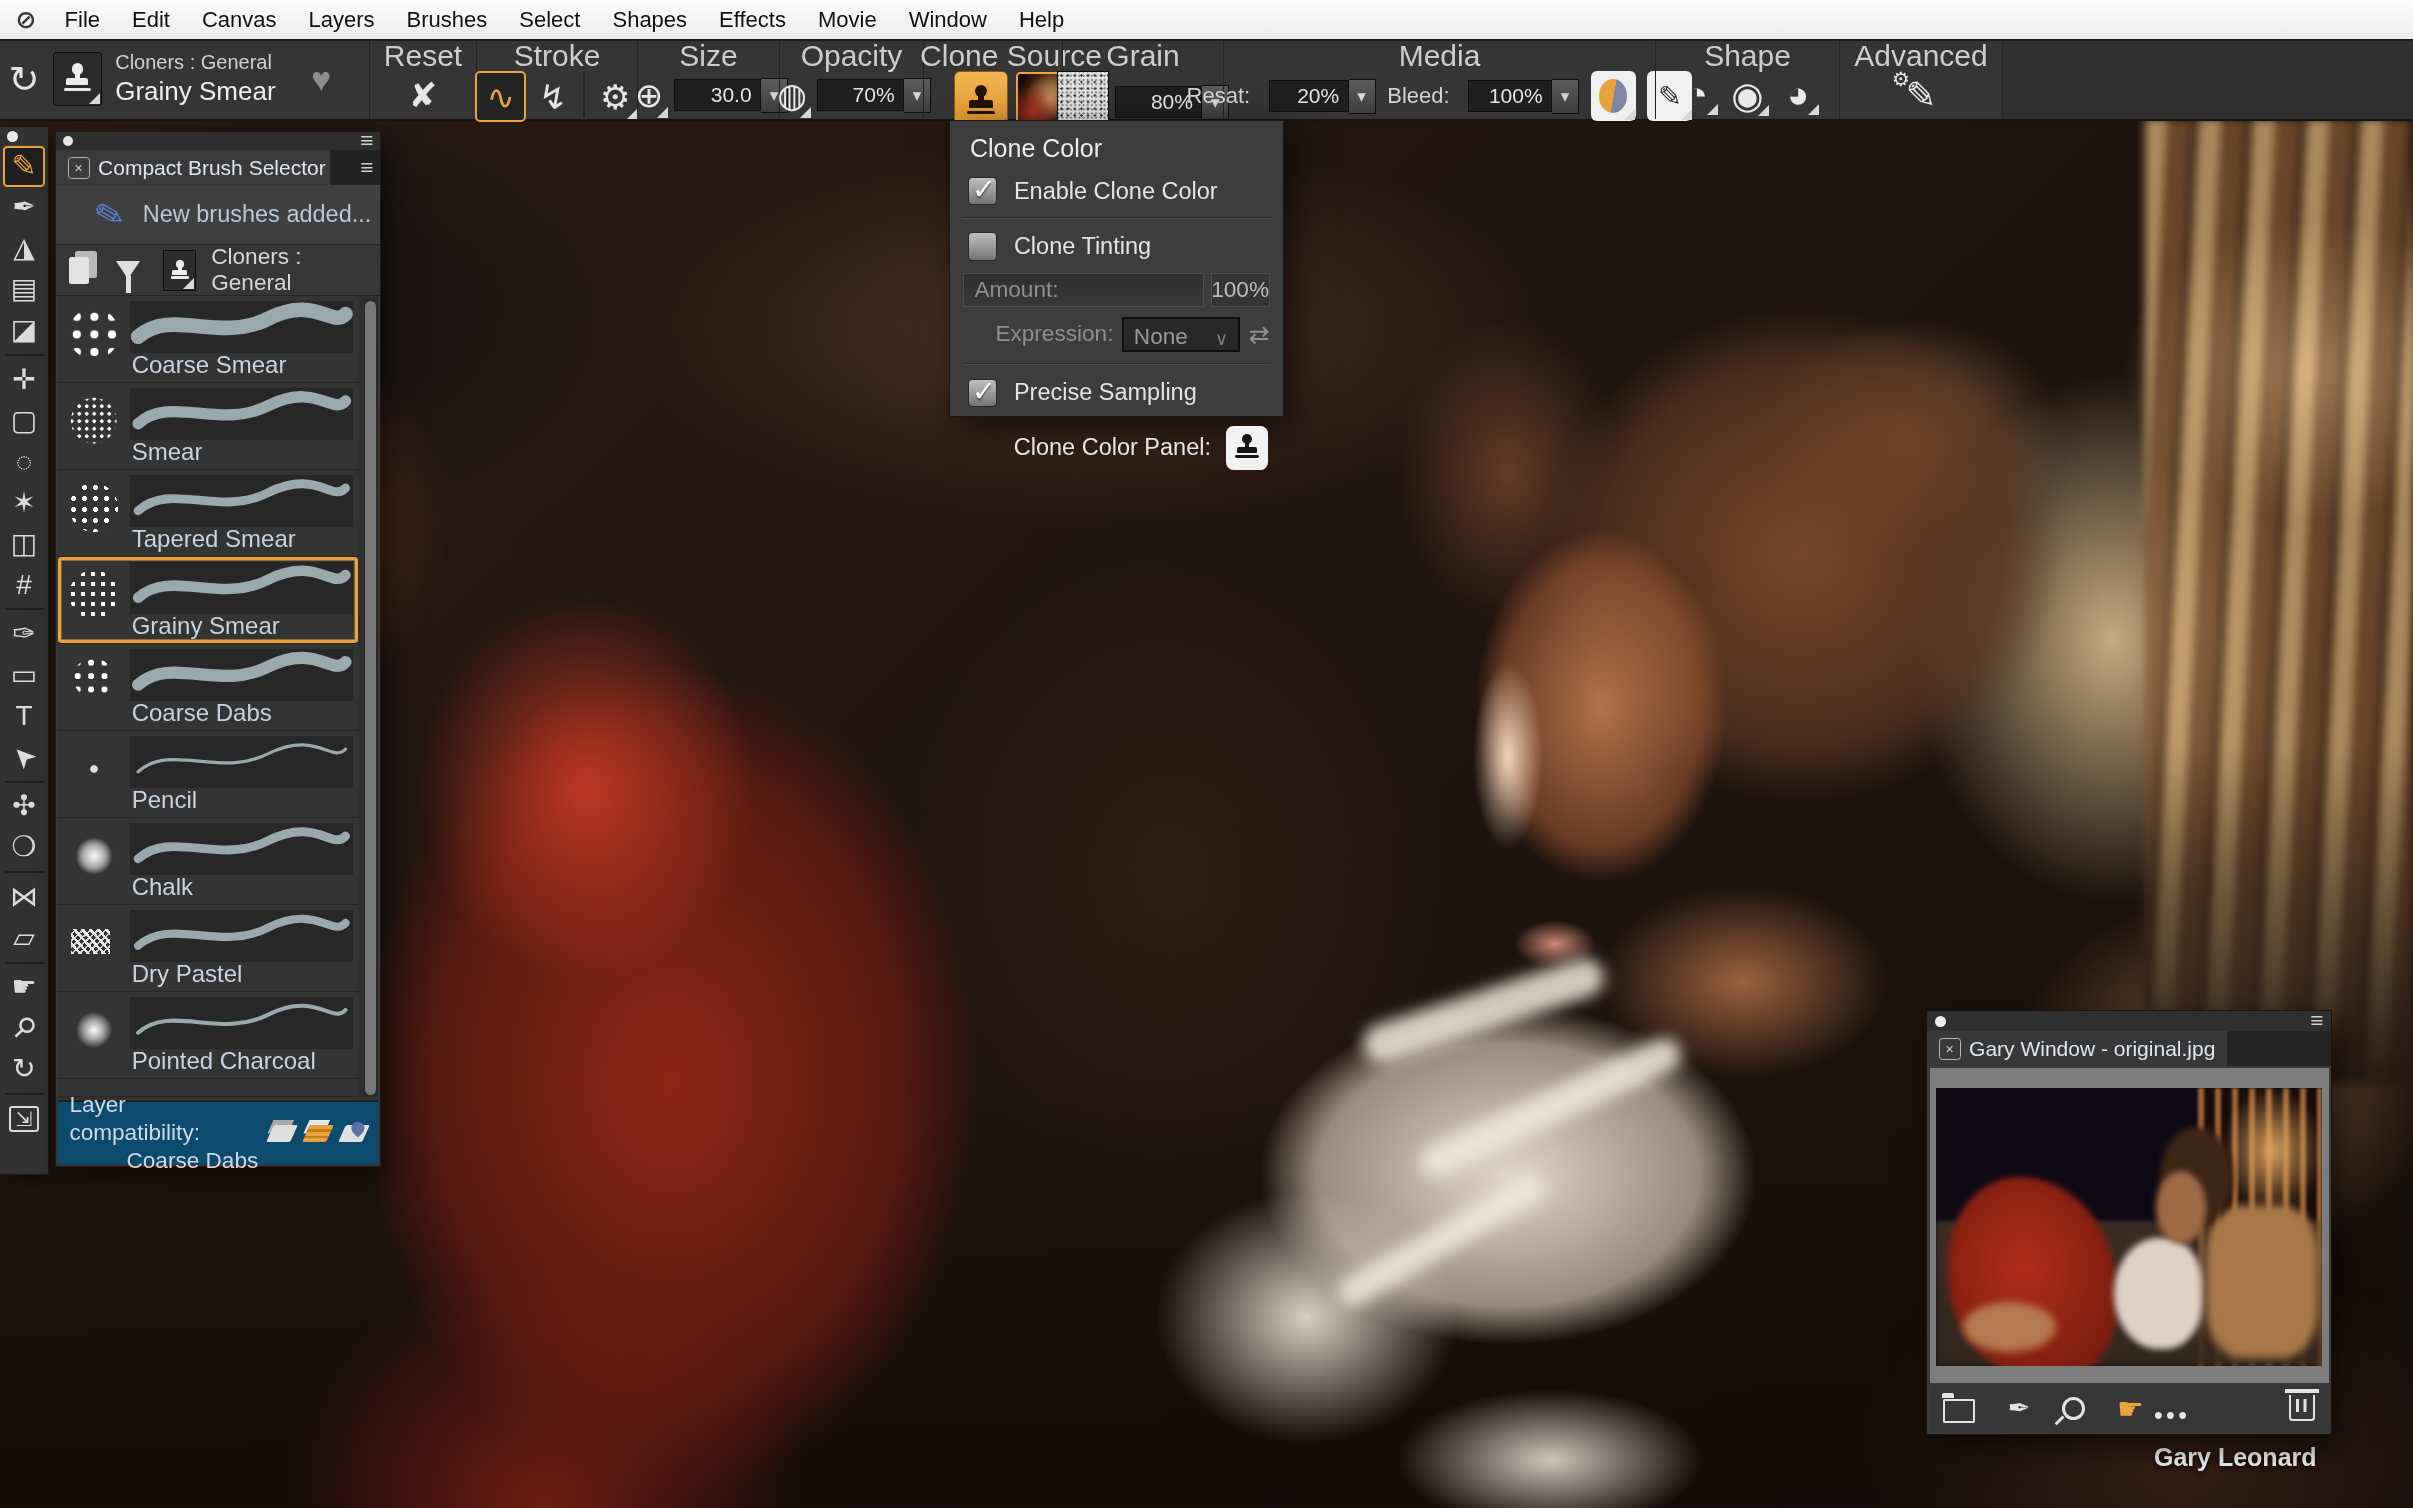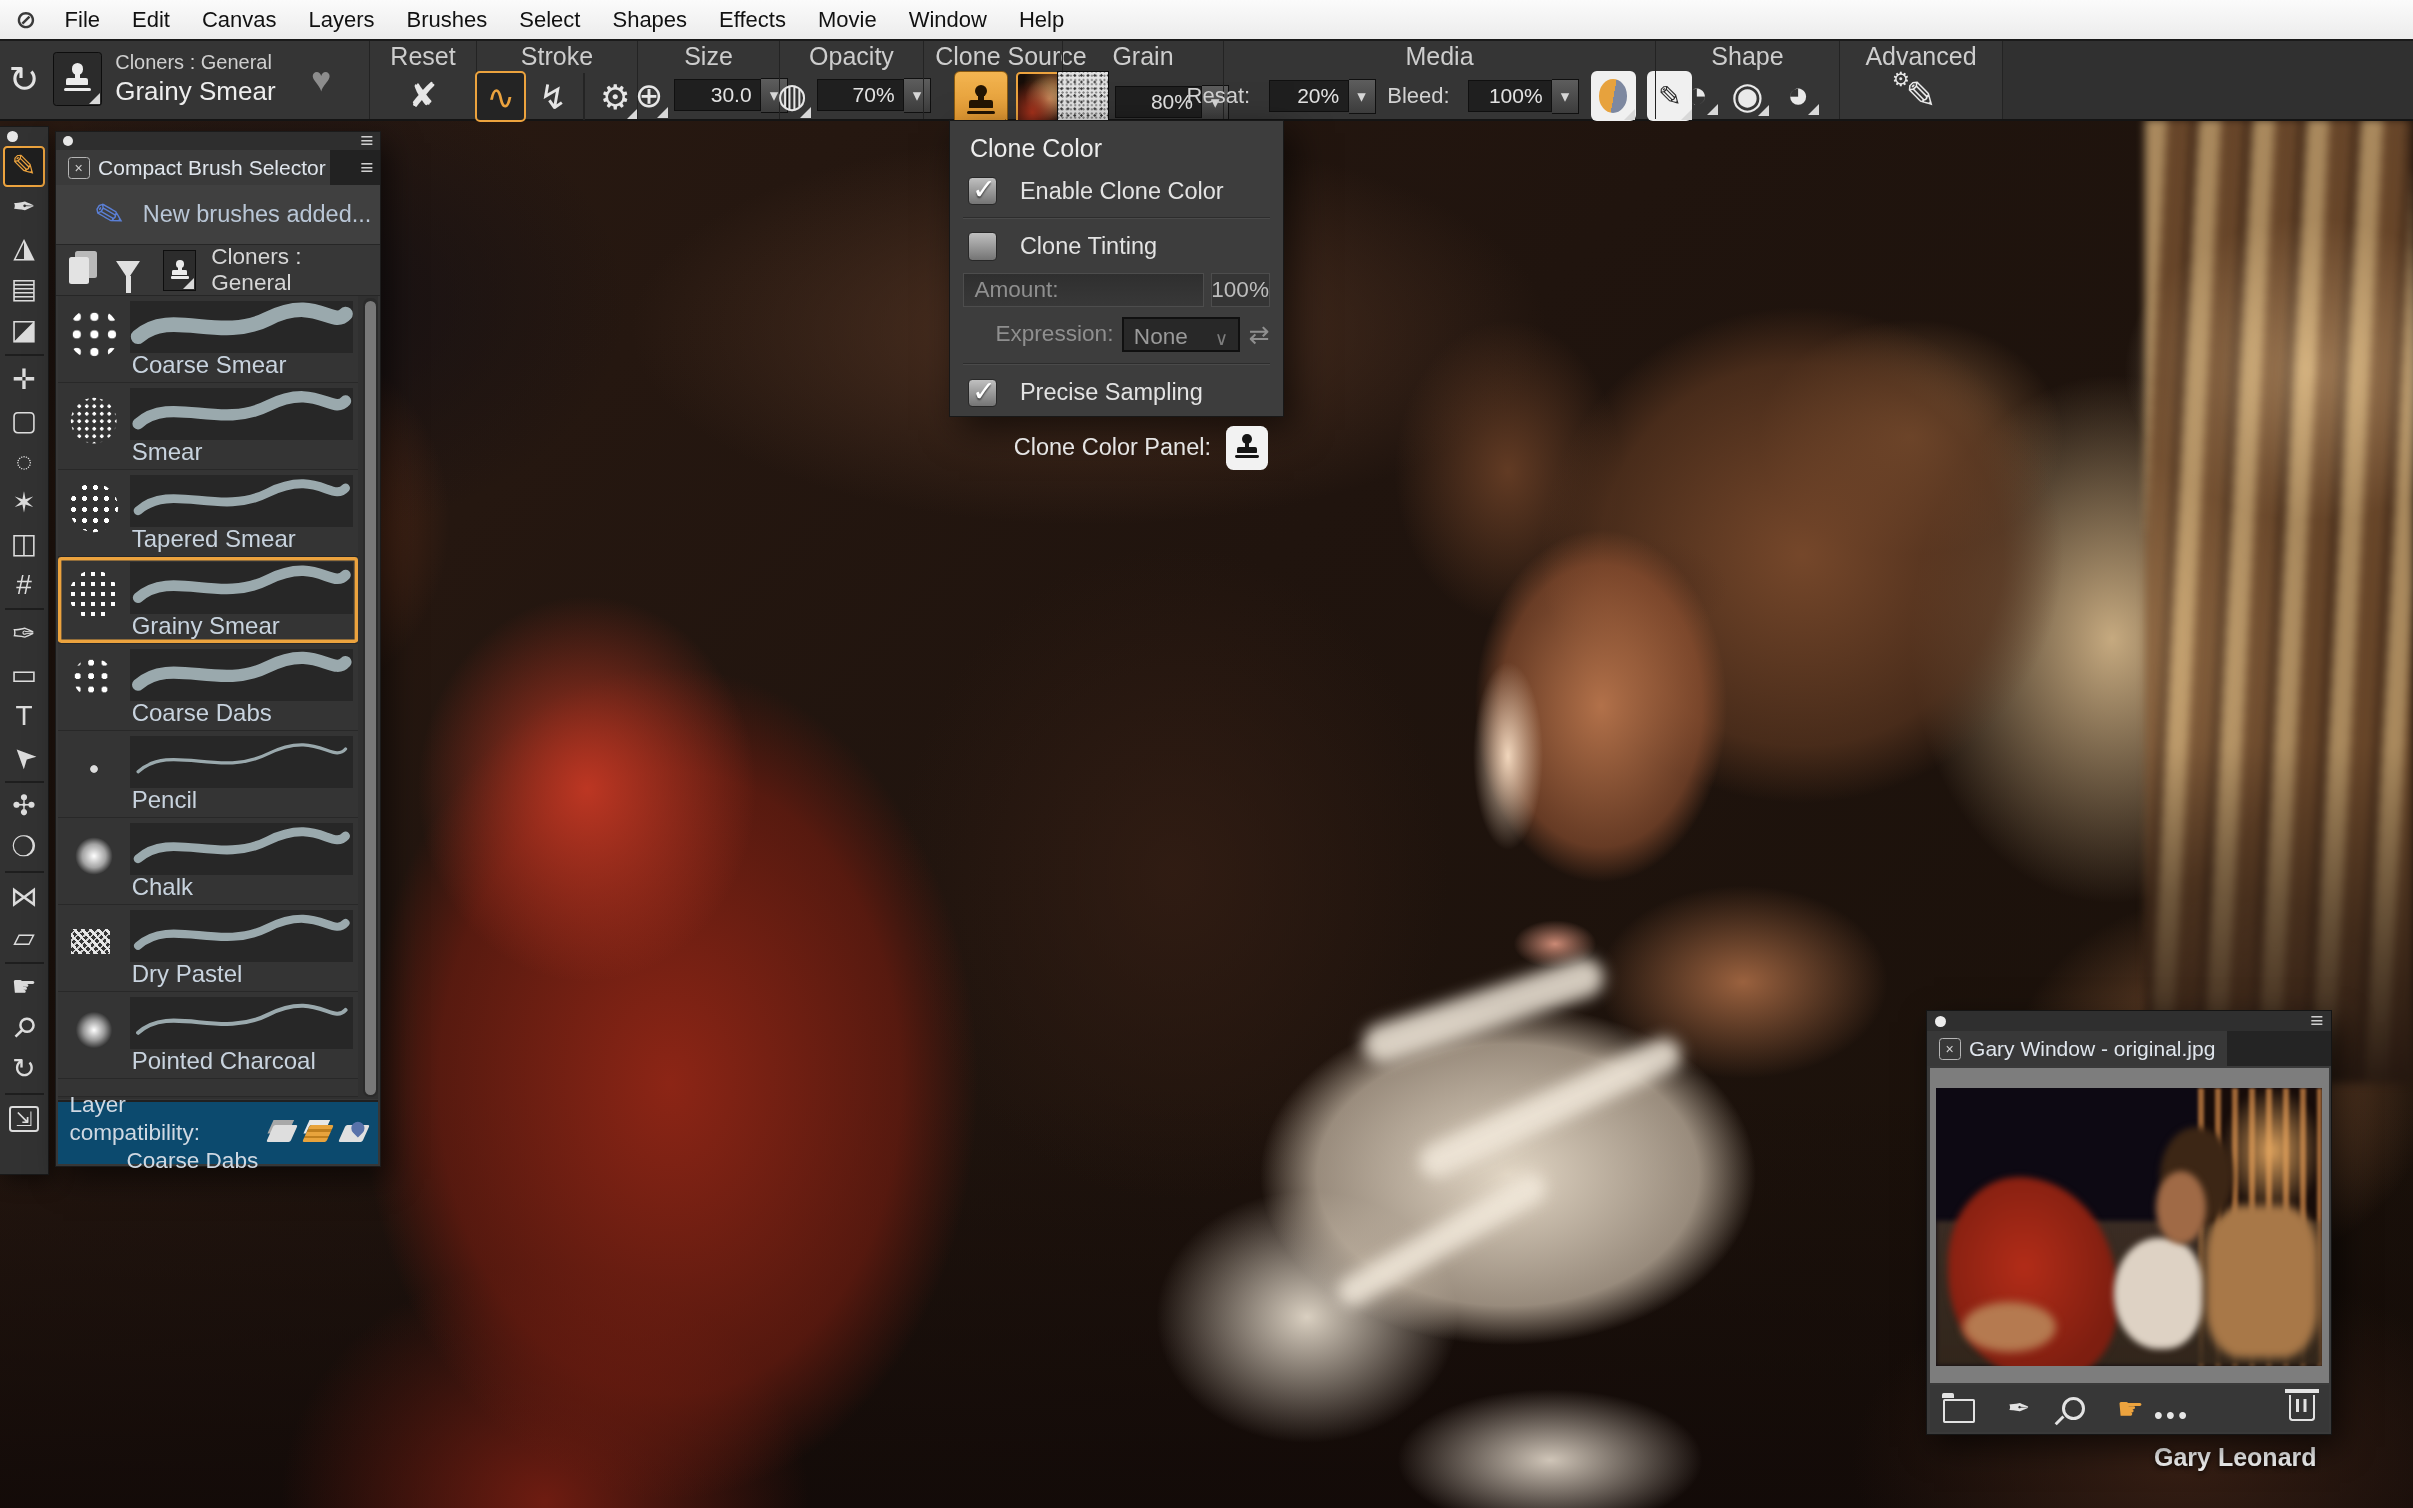--- a/index.html
+++ b/index.html
@@ -44,21 +44,21 @@
   .logo{width:28.5px;height:28.5px;margin:0 8.4px 0 11.7px;border-radius:5.9px;display:flex;align-items:center;justify-content:center;
     color:#3a3a3a;font-size:25px;font-weight:bold;}
   .menu-items{display:flex;height:100%;align-items:center;}
   .menu-item{padding:0 16px;cursor:default;}
   
   .propbar{position:absolute;left:0;top:39px;width:2413px;height:80px;background:#353535;z-index:28;
     border-bottom:2.5px solid #141414;display:flex;color:#cbcbcb;}
   .sec{position:relative;height:100%;border-left:1.7px solid #232323;box-sizing:border-box;
     display:flex;flex-direction:column;align-items:center;}
   .sec:first-child{border-left:none;}
-  .sec-label{font-size:25px;line-height:34px;height:32px;color:#cdcdcd;white-space:nowrap;}
+  .sec-label{font-size:30px;line-height:34px;height:32px;color:#cdcdcd;white-space:nowrap;}
   .sec-controls{flex:1;display:flex;align-items:center;justify-content:center;gap:10px;}
   .binfo{flex-direction:row;align-items:center;gap:13.4px;padding:0 8.4px;}
   .refresh{font-size:37px;color:#e3e3e3;line-height:1;}
   .bthumb{width:47px;height:52px;background:#2b2b2b;border:1.7px solid #0d0d0d;border-radius:3.4px;
     display:flex;align-items:center;justify-content:center;color:#ececec;position:relative;}
   .bnames{display:flex;flex-direction:column;justify-content:center;line-height:1.25;}
   .bcat{font-size:20px;color:#cfcfcf;}
   .bvar{font-size:26px;color:#ededed;}
   .heart{font-size:34px;color:#8d8d8d;margin-left:22px;}
   .pb-icon{font-size:34px;color:#e6e6e6;line-height:1;}
@@ -156,21 +156,21 @@
   .lc-text span{font-size:22.6px;color:#cfd8e2;}
   .i-lay{width:25px;height:17px;background:#dedede;transform:skewX(-24deg);border-radius:1.7px;box-shadow:-4.2px -6.7px 0 -1.7px #a8a8a8;}
   .i-lay.orange{background:repeating-linear-gradient(#e8a33c 0 4.2px, #c07f1e 4.2px 6.7px);box-shadow:-4.2px -6.7px 0 -1.7px #e8e8e8;}
   .i-drop{width:25px;height:17px;background:#e0e0e0;transform:skewX(-24deg);border-radius:1.7px;position:relative;}
   .i-drop::after{content:"";position:absolute;left:6.7px;top:-3.4px;width:12.6px;height:12.6px;background:#5872aa;
     border-radius:50% 50% 50% 0;transform:skewX(24deg) rotate(-45deg);}
   
   .popup{position:absolute;left:949px;top:120px;width:335px;height:297px;background:#3d3d3d;z-index:29;
     border:1.7px solid #181818;box-sizing:border-box;box-shadow:10px 13.4px 34px rgba(0,0,0,.6);}
   .pp-title{font-size:25px;color:#ececec;margin:13.4px 0 0 20px;}
-  .pp-row{display:flex;align-items:center;gap:23px;margin:13.4px 0 0 18.4px;}
+  .pp-row{display:flex;align-items:center;gap:17px;margin:13.4px 0 0 18.4px;}
   .chk{width:28.5px;height:28.5px;border-radius:4.2px;background:linear-gradient(#c0c0c0,#747474);
     border:1.7px solid #282828;box-sizing:border-box;position:relative;flex:none;}
   .chk.checked::after{content:"✓";position:absolute;left:2.5px;top:-5px;font-size:28.5px;font-weight:bold;color:#fff;text-shadow:0 1.7px 1.7px rgba(0,0,0,.5);}
   .pp-lbl{font-size:23.5px;color:#e3e3e3;}
   .pp-div{height:0;border-top:1.7px solid #2d2d2d;border-bottom:0.8px solid #4a4a4a;margin:11.7px 13.4px 0 13.4px;}
   .amount{display:flex;align-items:center;margin:11.7px 13.4px 0 13.4px;gap:6.7px;}
   .groove{flex:1;height:34px;background:linear-gradient(#2f2f2f,#383838);border:0.8px solid #4d4d4d;
     display:flex;align-items:center;padding-left:10px;box-sizing:border-box;}
   .groove span{font-size:22.6px;color:#8f8f8f;}
   .amt-val{width:59px;height:34px;display:flex;align-items:center;justify-content:center;font-size:22.6px;color:#bdbdbd;

